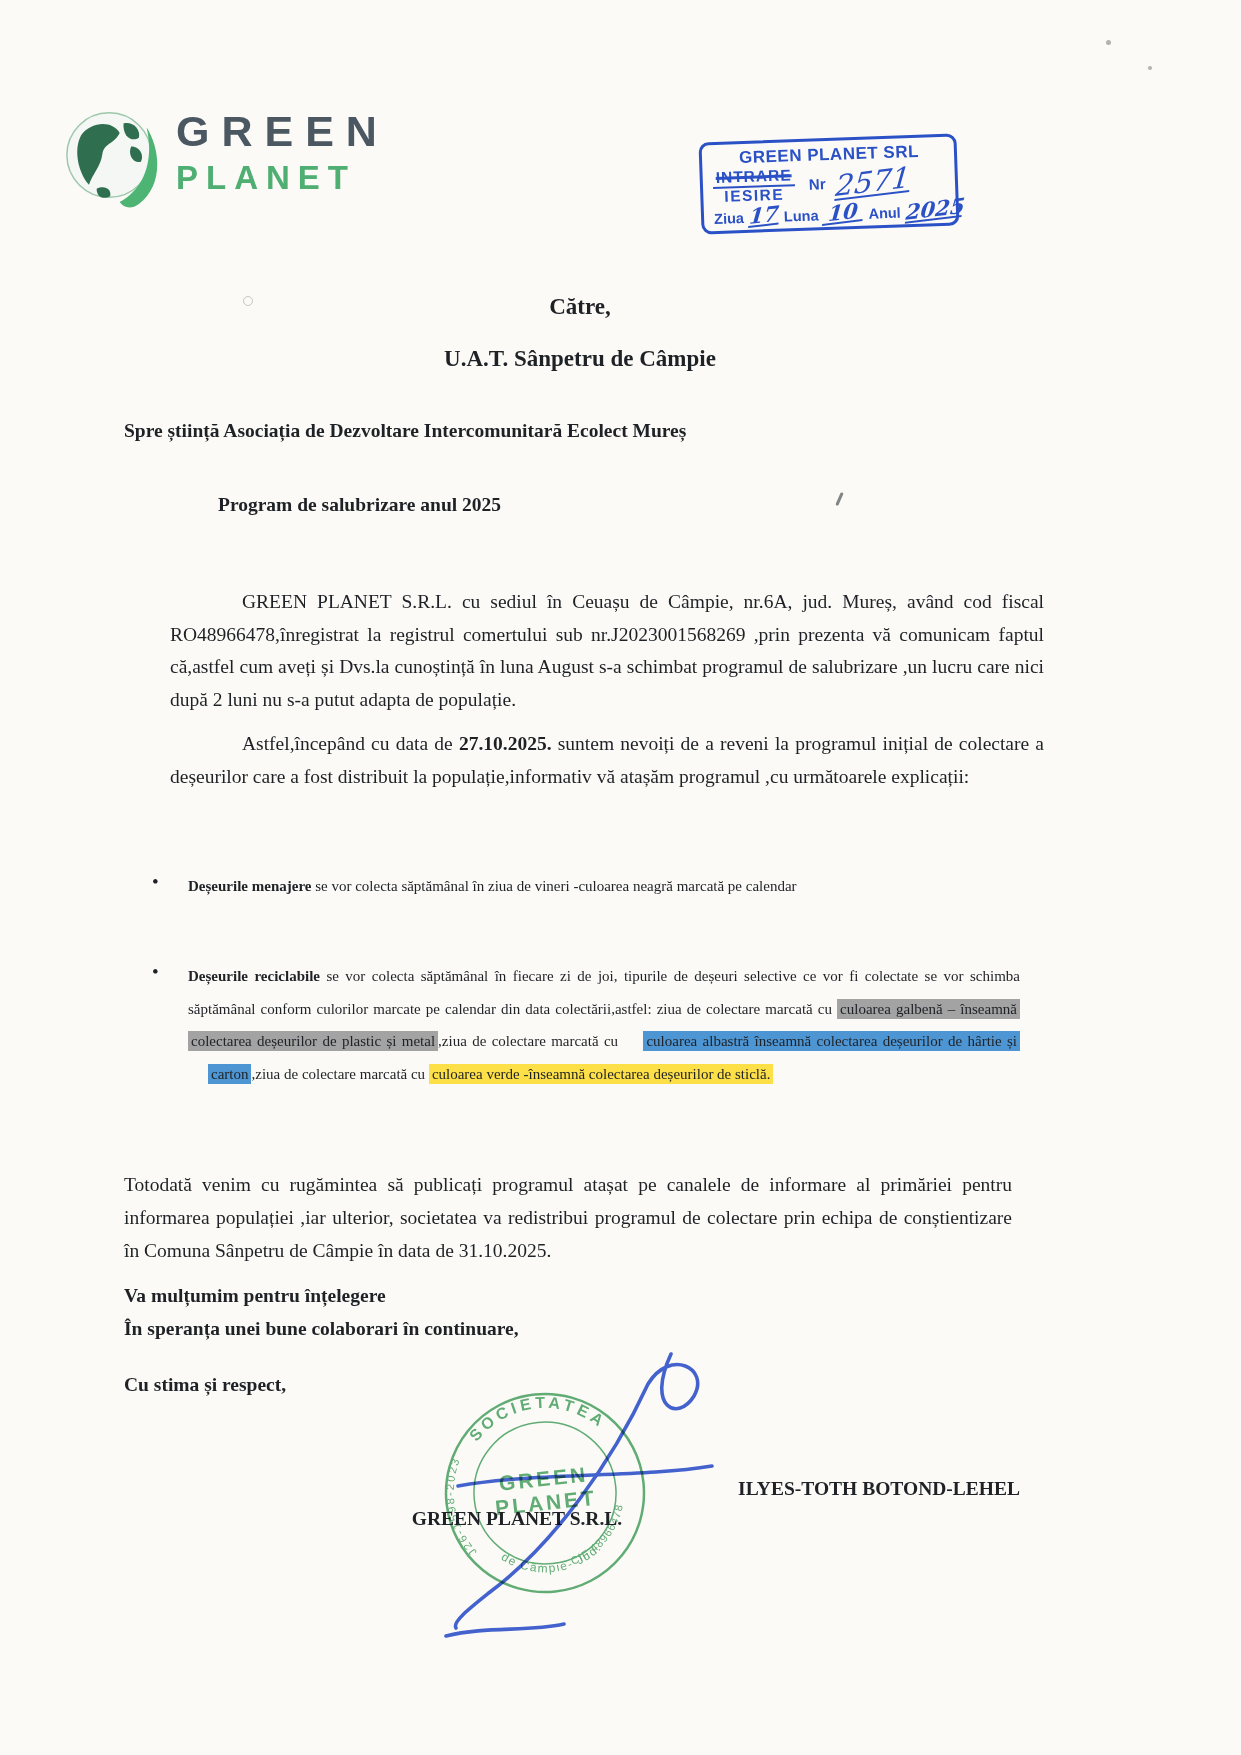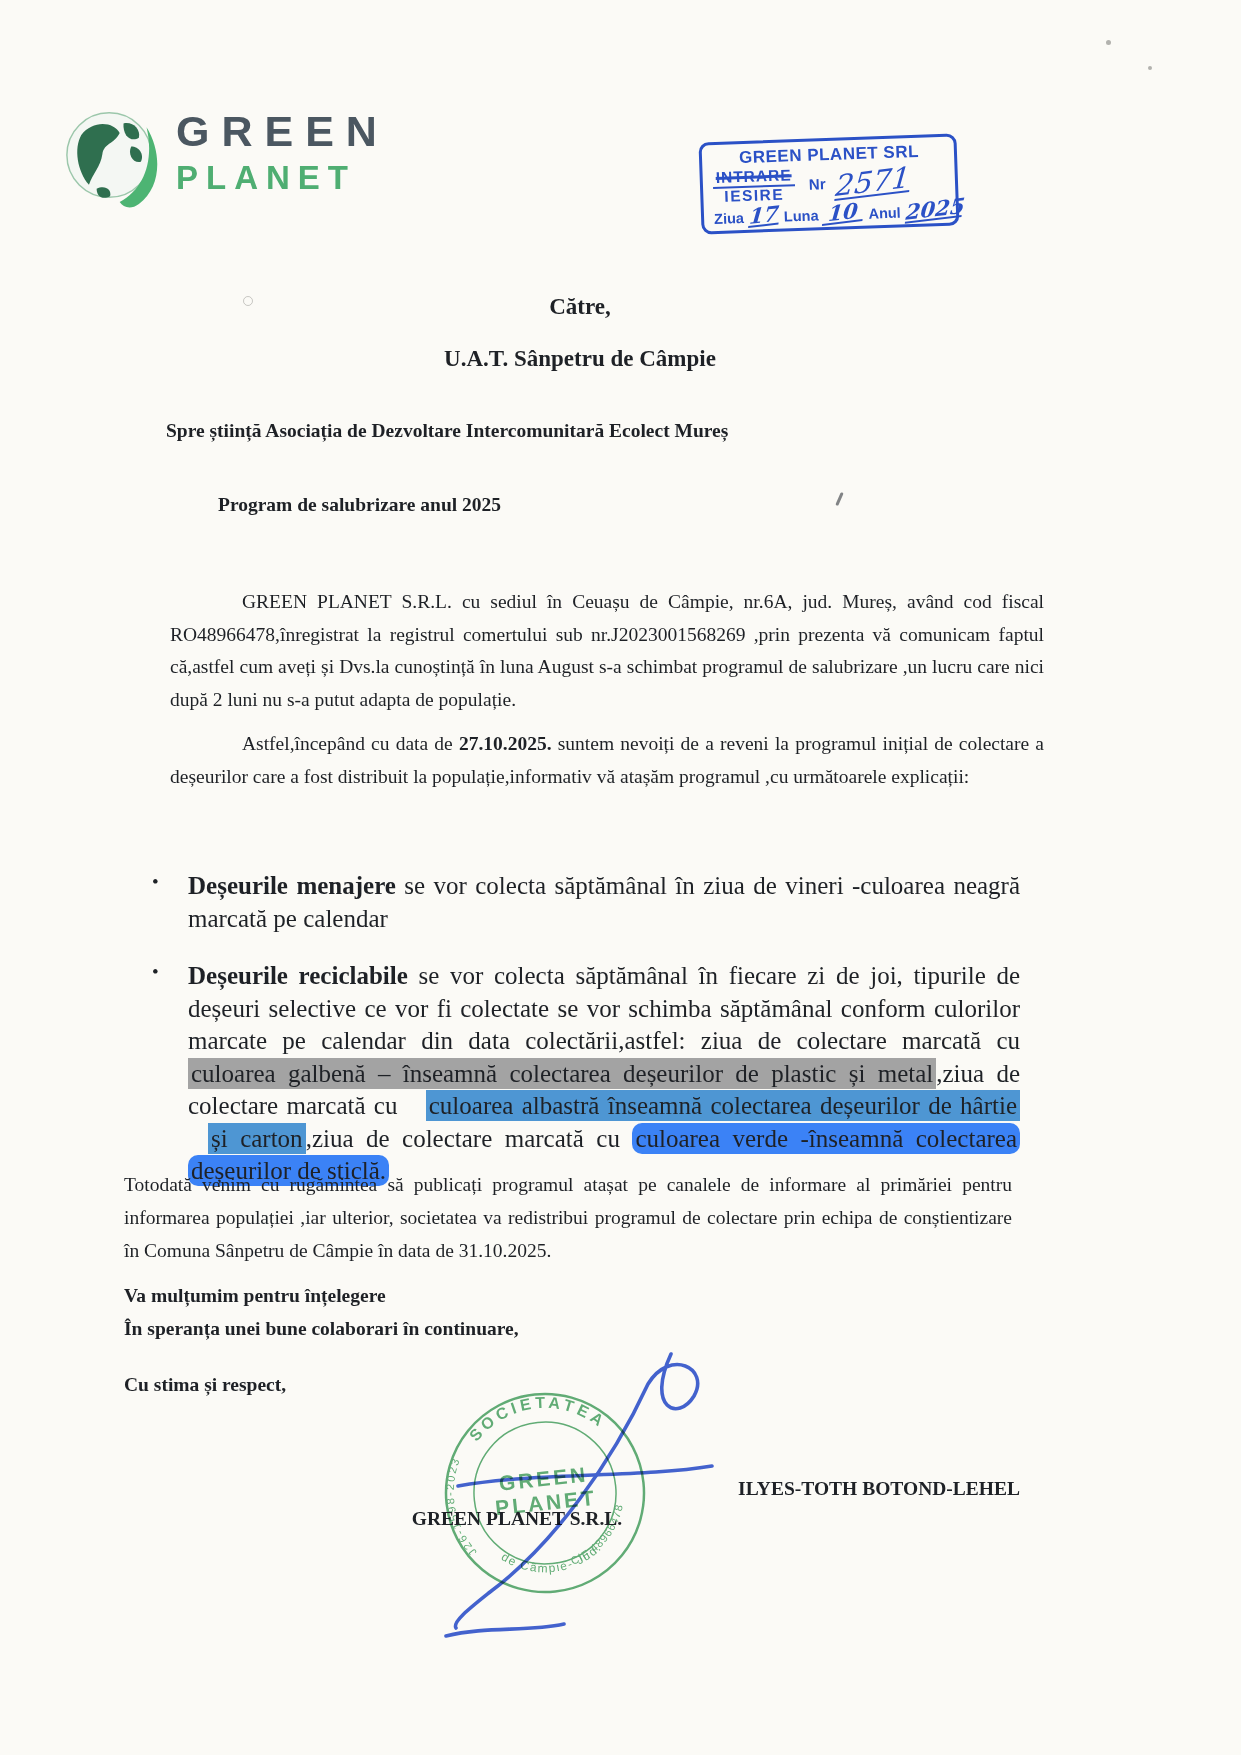--- a/index.html
+++ b/index.html
@@ -38,25 +38,25 @@
   .hw-anul { min-width:56px; white-space:nowrap; }
   
   .abs { position:absolute; }
   .center-line { left:0; width:1160px; text-align:center; font-weight:700; font-size:23px; }
   .bold-line { font-weight:700; font-size:19.5px; }
   .para { font-size:19.5px; line-height:32.5px; text-align:justify; }
   .indent { text-indent:72px;margin-left:32px; }
   .bullet { position:absolute; display:flex; width:868px; }
   .bullet .dot { width:36px; flex:0 0 36px; font-size:19px; padding-top:1px; }
   .bullet .dot::before { content:"\2022"; }
-  .btext { font-size:25px; line-height:32.5px; text-align:justify; width:832px; }
+  .btext { font-size:15px; line-height:32.5px; text-align:justify; width:832px; }
   .hl { padding:2px 3px; box-decoration-break:clone; -webkit-box-decoration-break:clone; }
   .hl-y { background:#a3a3a3; }
   .hl-b { background:#4e96d3;margin-left:20px; }
-  .hl-g { background:#3b82f6;border-radius:10px; }
+  .hl-g { background:#fde047; }
   
   .speck { position:absolute; background:#6a6a66; border-radius:50%; opacity:.5; }
   #pen-tick { position:absolute; left:838px; top:492px; width:3px; height:14px; background:#5a5c60; transform:rotate(24deg); border-radius:2px; opacity:.75; }
   
   #seal { position:absolute; left:438px; top:1386px; opacity:.82; mix-blend-mode:multiply; }
   #sig { position:absolute; left:378px; top:1326px; mix-blend-mode:multiply; }
 </style>
 </head>
 <body>
 
@@ -97,21 +97,21 @@
     </div>
   </div>
 
   <div class="speck" style="left:1106px; top:40px; width:5px; height:5px;"></div>
   <div class="speck" style="left:1148px; top:66px; width:4px; height:4px;"></div>
   <div class="speck" style="left:243px; top:296px; width:10px; height:10px; background:none; border:1.5px solid #8a8a86; opacity:.45;"></div>
 
   <div class="abs center-line" style="top:294px;">Către,</div>
   <div class="abs center-line" style="top:346px;">U.A.T. Sânpetru de Câmpie</div>
 
-  <div class="abs bold-line" style="left:124px; top:420px;margin-left:42px;">Spre știință Asociația de Dezvoltare Intercomunitară Ecolect Mureș</div>
+  <div class="abs bold-line" style="left:124px; top:420px;">Spre știință Asociația de Dezvoltare Intercomunitară Ecolect Mureș</div>
   <div class="abs bold-line" style="left:218px; top:494px;">Program de salubrizare anul 2025</div>
   <div id="pen-tick"></div>
 
   <div class="abs para indent" style="left:138px; top:586px; width:874px;">GREEN PLANET S.R.L. cu sediul în Ceuașu de Câmpie, nr.6A, jud. Mureș, având cod fiscal RO48966478,înregistrat la registrul comertului sub nr.J2023001568269 ,prin prezenta vă comunicam faptul că,astfel cum aveți și Dvs.la cunoștință  în luna August s-a schimbat programul de salubrizare ,un lucru care nici după 2 luni nu s-a putut adapta de populație.</div>
 
   <div class="abs para indent" style="left:138px; top:728px; width:874px;"><span>Astfel,începând cu data de </span><b>27.10.2025.</b><span>  suntem nevoiți de a  reveni la programul inițial de colectare a deșeurilor care a fost distribuit la populație,informativ vă atașăm programul ,cu următoarele explicații:</span></div>
 
   <div class="bullet" style="left:152px; top:870px;">
     <span class="dot"></span>
     <div class="btext"><b>Deșeurile menajere</b><span> se vor colecta săptămânal în ziua de vineri  -culoarea neagră marcată pe calendar</span></div>

